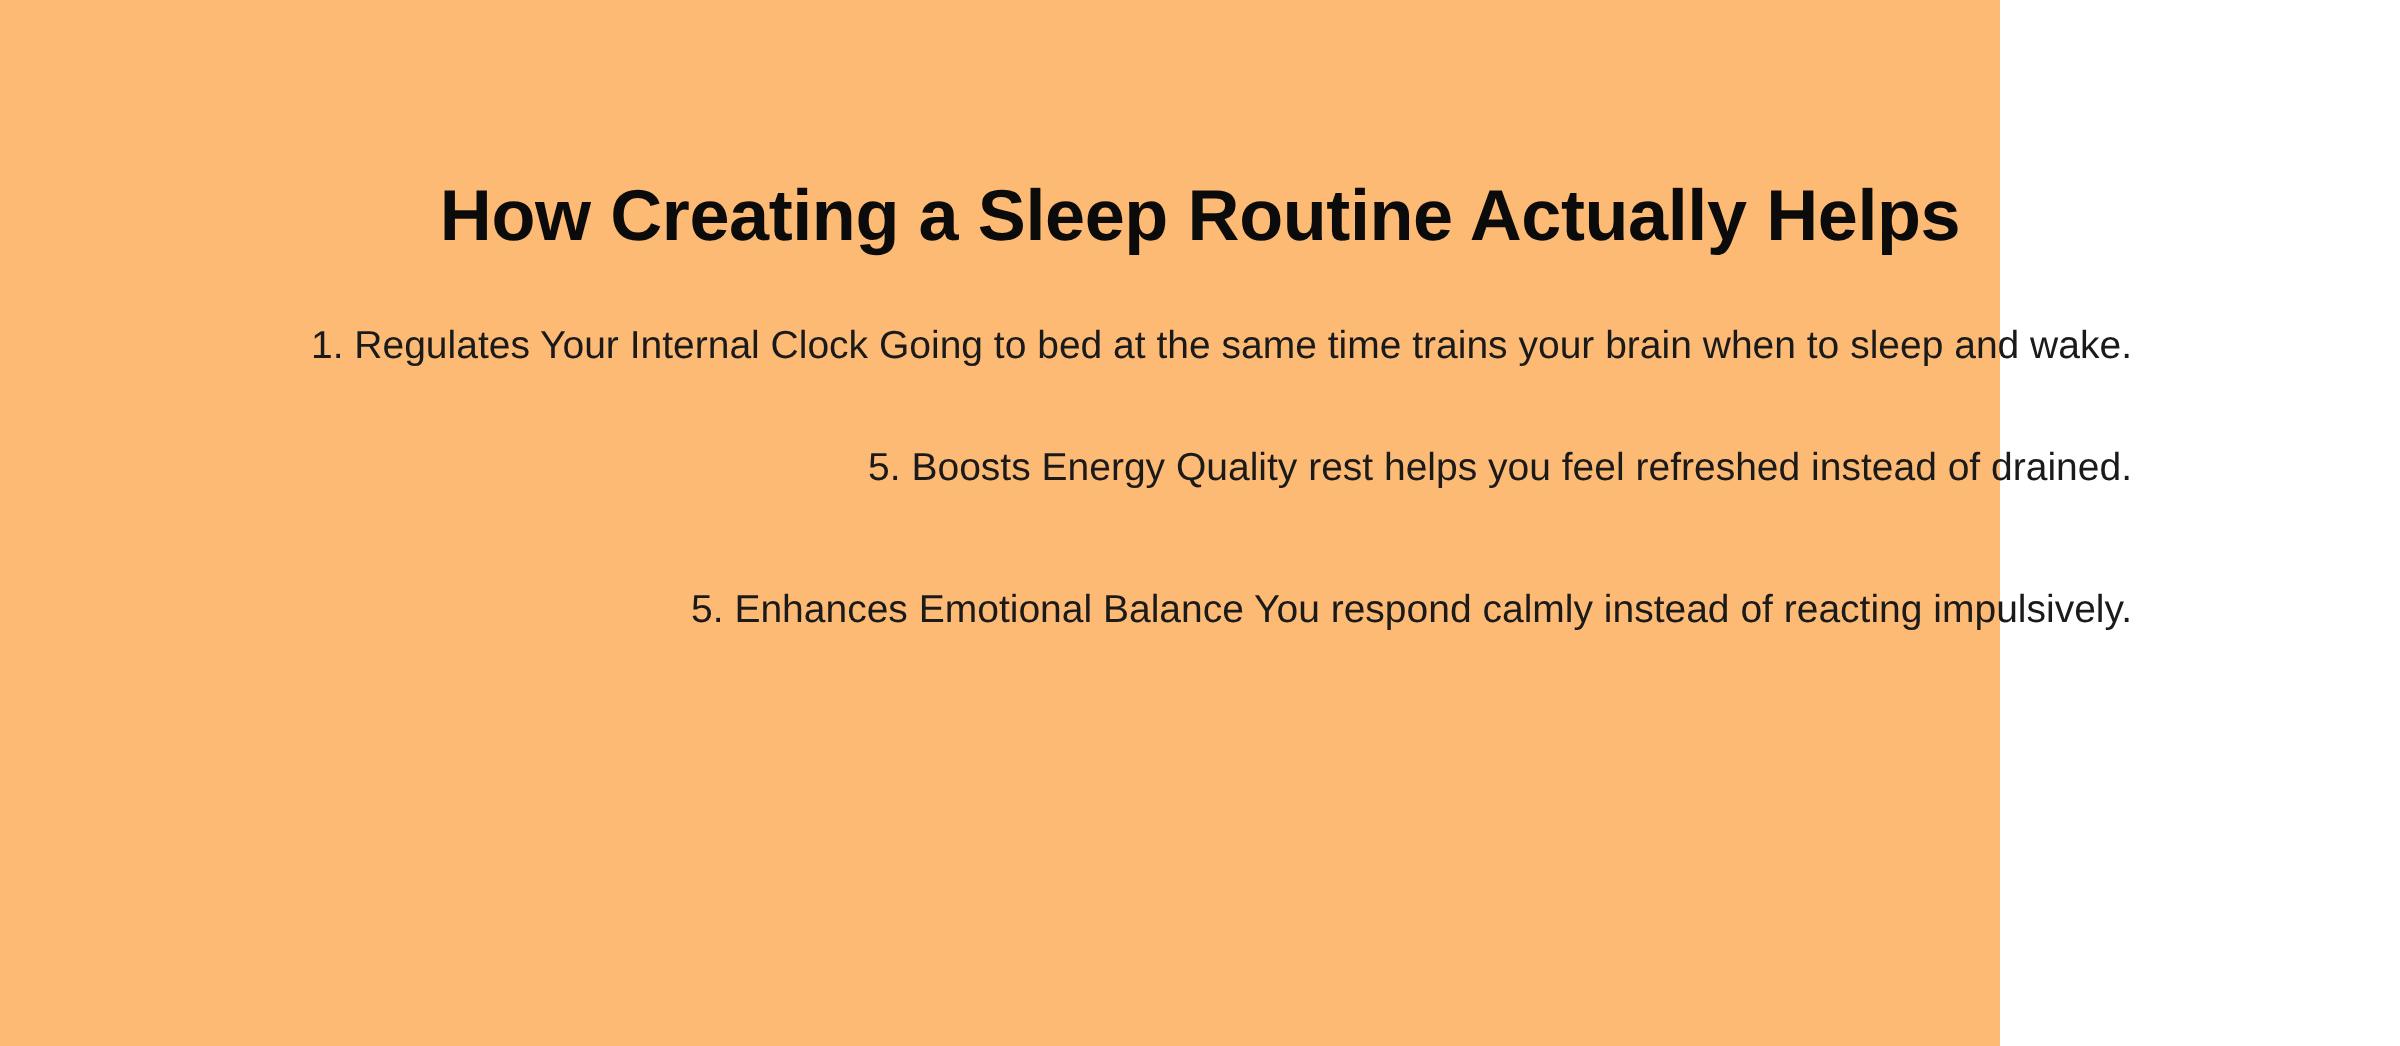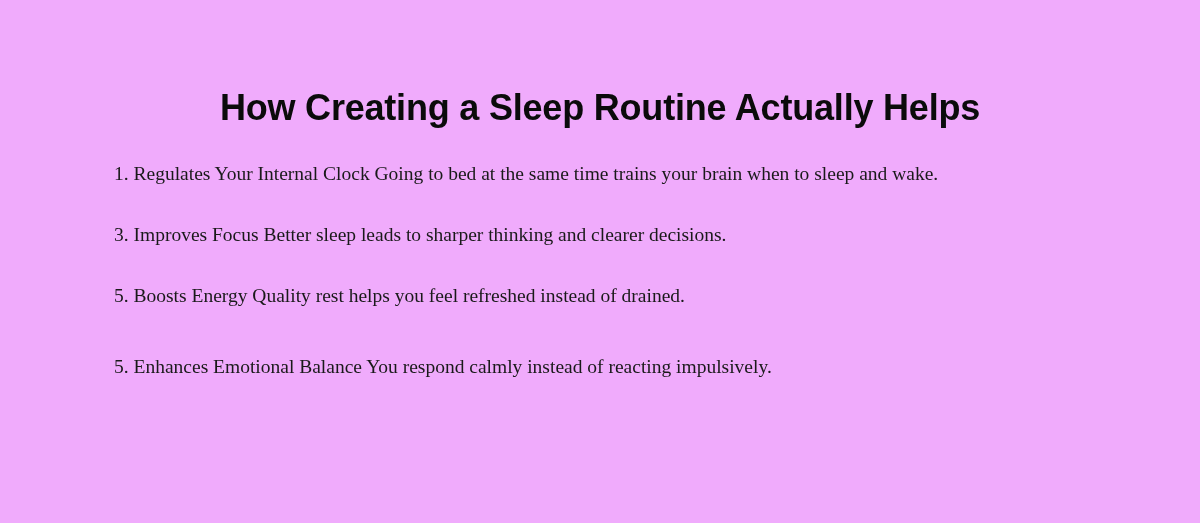--- a/index.html
+++ b/index.html
@@ -10,23 +10,23 @@
   body {
     width: 1200px;
     height: 523px;
     overflow: hidden;
     font-family: "Liberation Sans", sans-serif;
     color: #111111;
     -webkit-font-smoothing: antialiased;
   }
   .page {
     position: relative;
-    width: 1200px;
+    width: 1000px;
     height: 523px;
-    background: #f0abfc;
+    background: #fdba74;
     box-sizing: border-box;
   }
   .doc-title {
     position: absolute;
     top: 62px;
     left: 0;
     width: 1200px;
     text-align: center;
     font-family: "Liberation Sans", sans-serif;
     font-size: 36px;
@@ -36,39 +36,38 @@
     color: #0b0b0b;
     white-space: nowrap;
   }
   .body-block {
     position: absolute;
     top: 160px;
     left: 114px;
     width: 952px;
   }
   .point {
-    font-family: Liberation Serif, serif;
+    font-family: Liberation Sans, sans-serif;
     font-size: 19.5px;
     line-height: 27px;
     color: #1a1a1a;
     margin: 0 0 34px 0;
-    text-align: left;
+    text-align: right;
   }
   .point:last-child {
     margin-bottom: 0;
     margin-top: 44px;
   }
 </style>
 </head>
 <body>
 
 <div class="page">
 
   <h1 class="doc-title">How Creating a Sleep Routine Actually Helps</h1>
 
   <div class="body-block">
     <p class="point">1. Regulates Your Internal Clock Going to bed at the same time trains your brain when to sleep and wake.</p>
-    <p class="point">3. Improves Focus Better sleep leads to sharper thinking and clearer decisions.</p>
     <p class="point">5. Boosts Energy Quality rest helps you feel refreshed instead of drained.</p>
     <p class="point">5. Enhances Emotional Balance You respond calmly instead of reacting impulsively.</p>
   </div>
 
 </div>
 
 </body></html>

